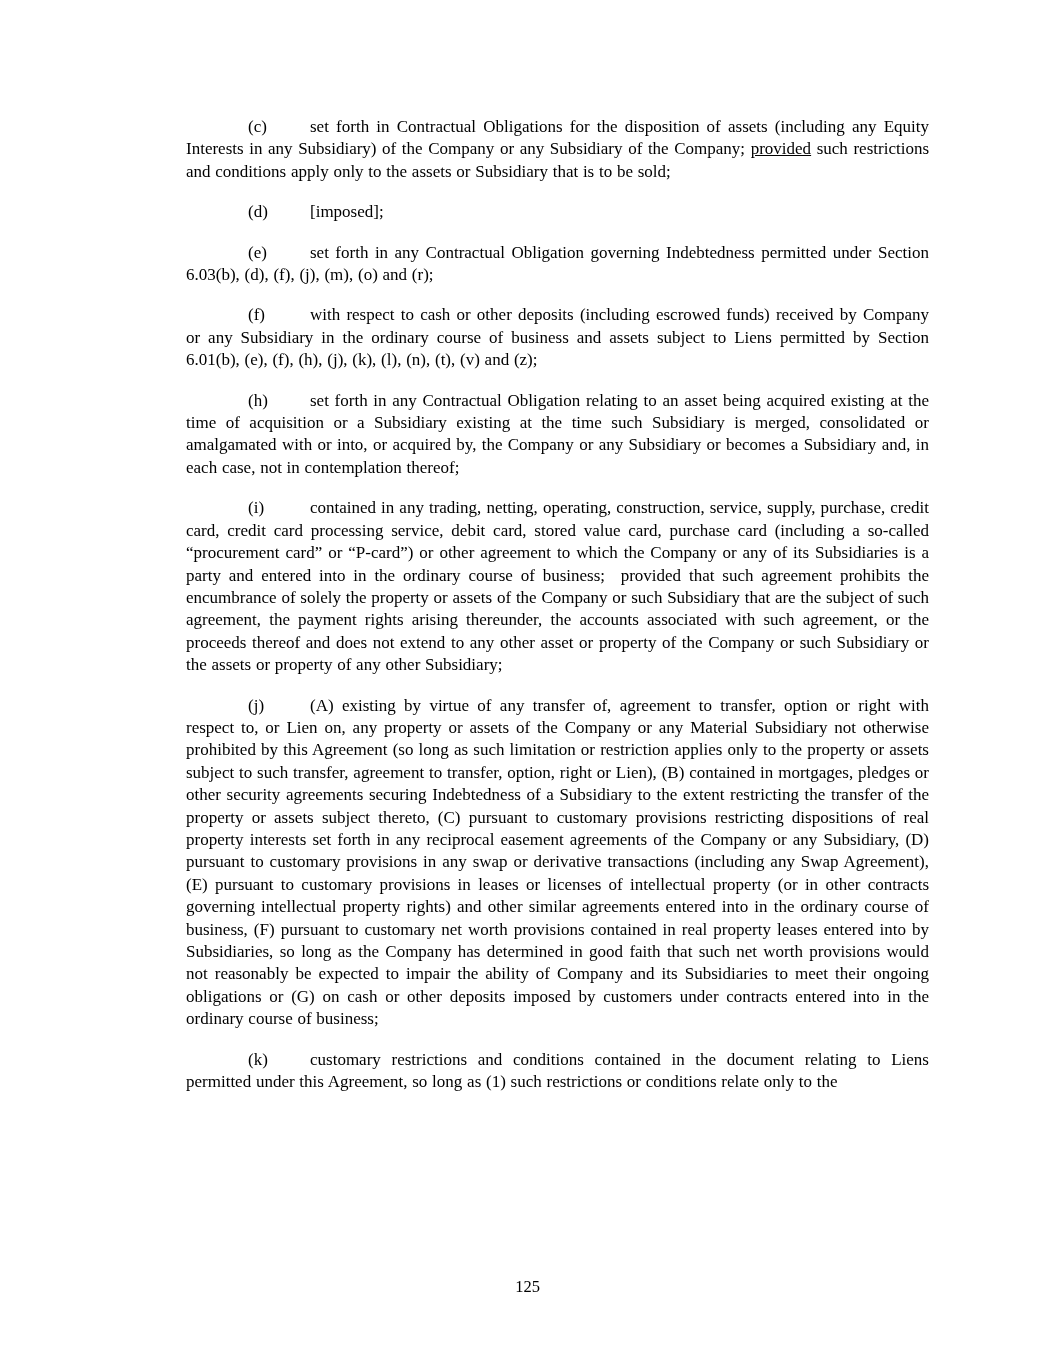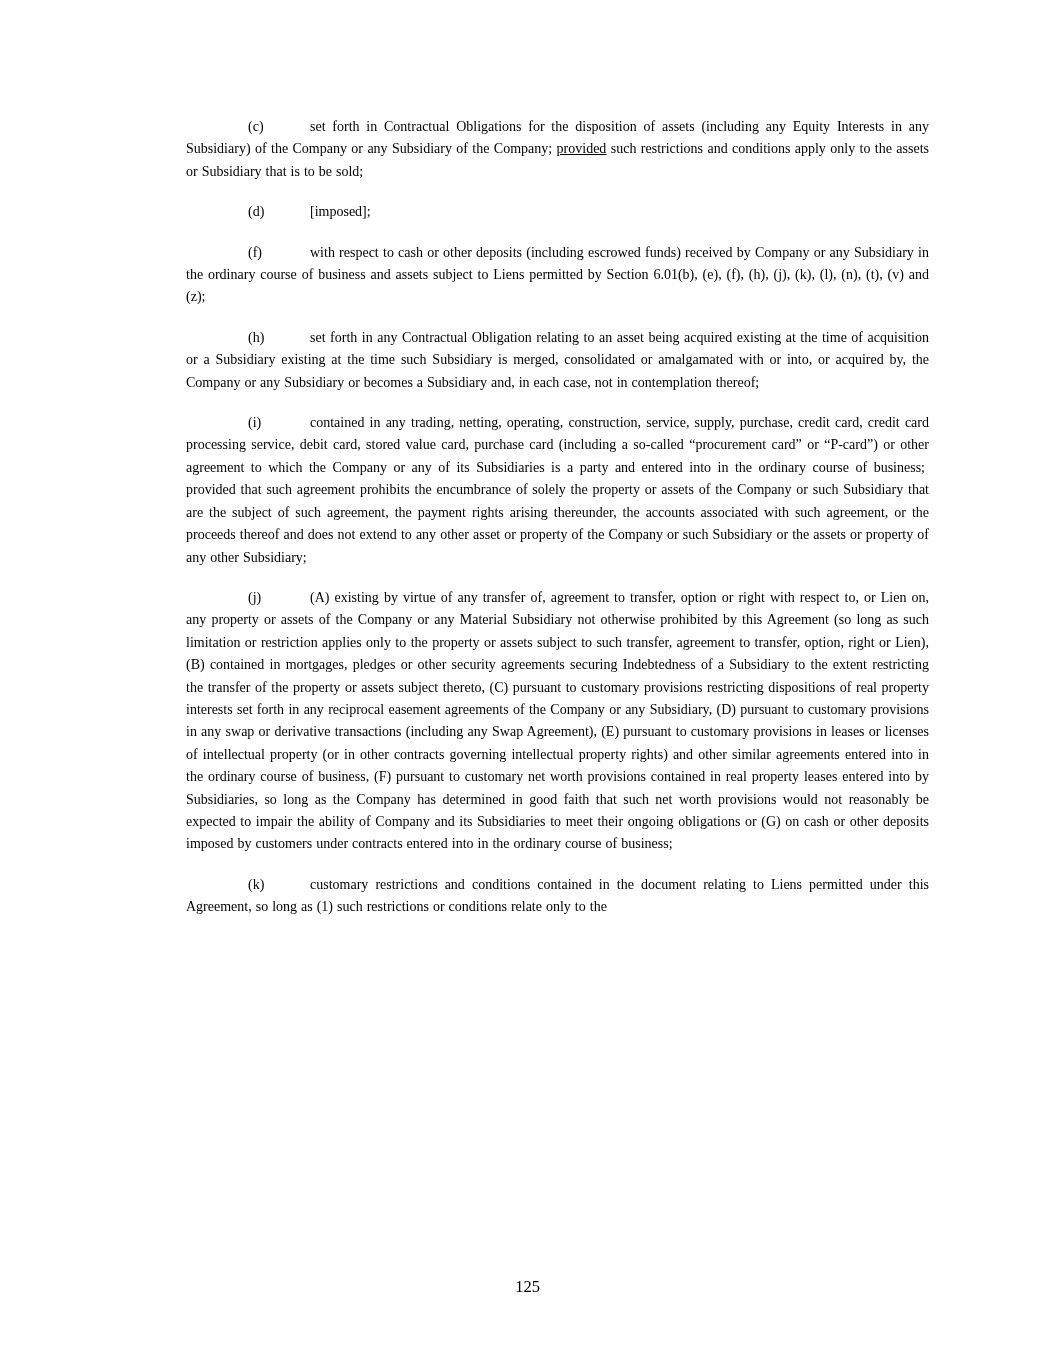--- a/index.html
+++ b/index.html
@@ -19,21 +19,21 @@
     height: 1365px;
     background: #ffffff;
   }
   .content {
     position: absolute;
     left: 186px;
     top: 116px;
     width: 743px;
   }
   p.para {
-    font-size: 14px;
+    font-size: 17px;
     line-height: 22.4px;
     text-align: justify;
     text-indent: 62px;
     margin: 0 0 18px 0;
     word-spacing: 0.5px;
   }
   p.para .plabel {
     display: inline-block;
     width: 62px;
     text-indent: 0;
@@ -49,20 +49,21 @@
     line-height: 22.4px;
   }
 </style>
 </head>
 <body>
 
 <div class="page">
   <div class="content" id="body-text">
       <p class="para"><span class="plabel">(c)</span><span>set forth in Contractual Obligations for the disposition of assets (including any Equity Interests in any Subsidiary) of the Company or any Subsidiary of the Company; </span><span class="u">provided</span><span> such restrictions and conditions apply only to the assets or Subsidiary that is to be sold;</span></p>
       <p class="para"><span class="plabel">(d)</span><span>[imposed];</span></p>
+      <p class="para"><span class="plabel">(e)</span><span>set forth in any Contractual Obligation governing Indebtedness permitted under Section 6.03(b), (d), (f), (j), (m), (o) and (r);</span></p>
       <p class="para"><span class="plabel">(f)</span><span>with respect to cash or other deposits (including escrowed funds) received by Company or any Subsidiary in the ordinary course of business and assets subject to Liens permitted by Section 6.01(b), (e), (f), (h), (j), (k), (l), (n), (t), (v) and (z);</span></p>
       <p class="para"><span class="plabel">(h)</span><span>set forth in any Contractual Obligation relating to an asset being acquired existing at the time of acquisition or a Subsidiary existing at the time such Subsidiary is merged, consolidated or amalgamated with or into, or acquired by, the Company or any Subsidiary or becomes a Subsidiary and, in each case, not in contemplation thereof;</span></p>
       <p class="para"><span class="plabel">(i)</span><span>contained in any trading, netting, operating, construction, service, supply, purchase, credit card, credit card processing service, debit card, stored value card, purchase card (including a so-called “procurement card” or “P-card”) or other agreement to which the Company or any of its Subsidiaries is a party and entered into in the ordinary course of business;&nbsp; provided that such agreement prohibits the encumbrance of solely the property or assets of the Company or such Subsidiary that are the subject of such agreement, the payment rights arising thereunder, the accounts associated with such agreement, or the proceeds thereof and does not extend to any other asset or property of the Company or such Subsidiary or the assets or property of any other Subsidiary;</span></p>
       <p class="para"><span class="plabel">(j)</span><span>(A) existing by virtue of any transfer of, agreement to transfer, option or right with respect to, or Lien on, any property or assets of the Company or any Material Subsidiary not otherwise prohibited by this Agreement (so long as such limitation or restriction applies only to the property or assets subject to such transfer, agreement to transfer, option, right or Lien), (B) contained in mortgages, pledges or other security agreements securing Indebtedness of a Subsidiary to the extent restricting the transfer of the property or assets subject thereto, (C) pursuant to customary provisions restricting dispositions of real property interests set forth in any reciprocal easement agreements of the Company or any Subsidiary, (D) pursuant to customary provisions in any swap or derivative transactions (including any Swap Agreement), (E) pursuant to customary provisions in leases or licenses of intellectual property (or in other contracts governing intellectual property rights) and other similar agreements entered into in the ordinary course of business, (F) pursuant to customary net worth provisions contained in real property leases entered into by Subsidiaries, so long as the Company has determined in good faith that such net worth provisions would not reasonably be expected to impair the ability of Company and its Subsidiaries to meet their ongoing obligations or (G) on cash or other deposits imposed by customers under contracts entered into in the ordinary course of business;</span></p>
       <p class="para"><span class="plabel">(k)</span><span>customary restrictions and conditions contained in the document relating to Liens permitted under this Agreement, so long as (1) such restrictions or conditions relate only to the</span></p>
     </div>
   <div class="page-number">125</div>
 </div>
 
 </body></html>

